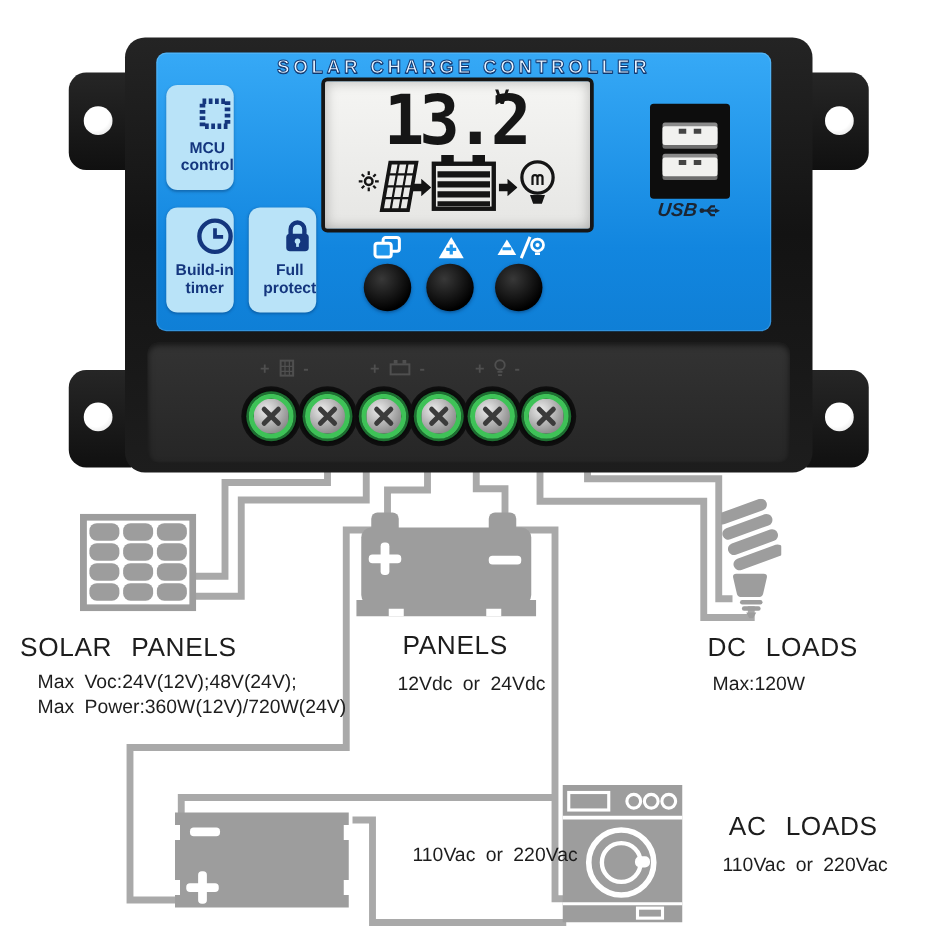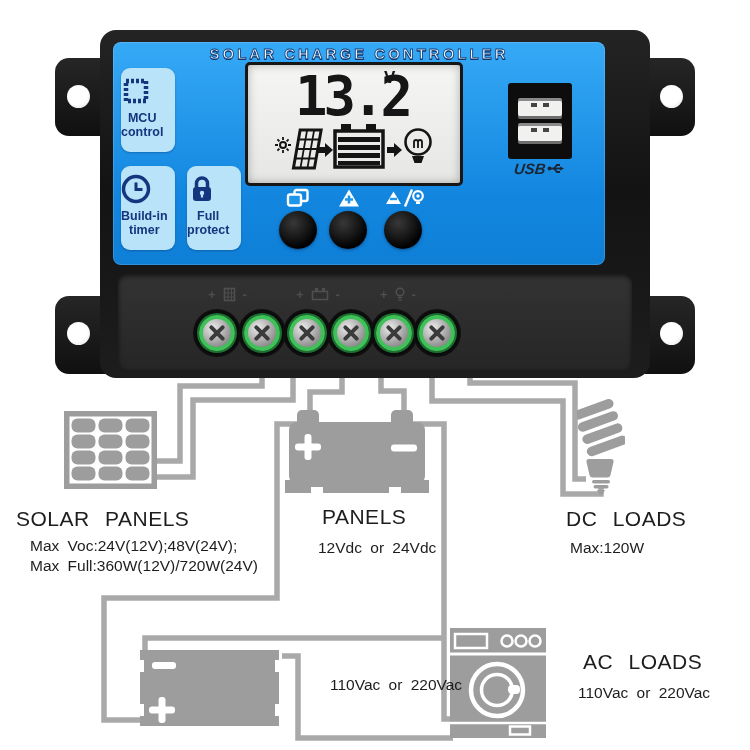--- a/index.html
+++ b/index.html
@@ -7,27 +7,27 @@
           font-family:"Liberation Sans",sans-serif;}
 
   
   .ear{position:absolute;width:50px;height:78px;background:linear-gradient(180deg,#262626,#101010);z-index:2;}
   .ear.l{border-radius:14px 0 0 14px;}
   .ear.r{border-radius:0 14px 14px 0;}
   .earhole{position:absolute;width:23px;height:23px;border-radius:50%;
            background:radial-gradient(circle at 40% 35%,#ffffff 55%,#d9d9d9);}
   #device{position:absolute;left:100px;top:30px;width:550px;height:348px;z-index:3;
           background:linear-gradient(180deg,#242424,#131313 45%,#1d1d1d);border-radius:16px;}
-  #panel{position:absolute;left:13px;top:12px;width:492px;height:223px;border-radius:8px;
+  #panel{position:absolute;left:25px;top:12px;width:492px;height:223px;border-radius:8px;
          background:linear-gradient(180deg,#36a9f6,#1286df 70%,#0f7fd6);box-shadow:inset 0 0 0 1px rgba(255,255,255,.15);}
   #title{position:absolute;left:0;top:3px;width:100%;text-align:center;
          font-size:15px;font-weight:bold;letter-spacing:3px;color:#e8f4ff;
          -webkit-text-stroke:.8px #123c77;text-shadow:0 1px 0 #0d2f63;}
   .badge{position:absolute;width:54px;height:84px;background:#b9e3f8;border-radius:9px;
-         display:flex;flex-direction:column;align-items:flex-start;box-shadow:0 1px 2px rgba(0,40,90,.35);}
+         display:flex;flex-direction:column;align-items:flex-end;box-shadow:0 1px 2px rgba(0,40,90,.35);}
   .bicon{margin-top:7px;height:32px;display:flex;align-items:center;justify-content:center;}
   .blabel{margin-top:4px;text-align:center;font-size:12.5px;line-height:1.15;font-weight:600;color:#14367e;}
   #lcd{position:absolute;left:132px;top:20px;width:212px;height:118px;background:linear-gradient(#f5f5f3,#e6e6e4);
        border:3px solid #161616;border-radius:5px;box-shadow:inset 0 0 10px rgba(0,0,0,.28);}
   #lcdval{position:absolute;left:34px;top:0px;width:140px;text-align:center;
           font-family:"DejaVu Sans Mono",monospace;font-weight:bold;font-size:54px;
           letter-spacing:-4px;color:#161616;transform:scaleY(1.02);}
   #lcdunit{position:absolute;left:136px;top:3px;font-size:17px;font-weight:bold;color:#161616;}
   .lic{position:absolute;}
   .btnlabel{position:absolute;}
@@ -165,21 +165,21 @@
         <circle cx="47" cy="62" r="15.5" stroke-width="3.5"></circle>
         <line x1="0" y1="95" x2="96" y2="95" stroke-width="2.5"></line>
         <rect x="60" y="98.5" width="20" height="8" stroke-width="2.5"></rect>
       </g>
       <rect x="58" y="57" width="12" height="9" rx="4" fill="#fff"></rect>
     </svg>
   </div>
 
   <div class="dtitle" style="left:16px;top:507px">SOLAR PANELS</div>
   <div class="dspec" style="left:30px;top:537px">Max Voc:24V(12V);48V(24V);</div>
-  <div class="dspec" style="left:30px;top:557px">Max Full:360W(12V)/720W(24V)</div>
+  <div class="dspec" style="left:30px;top:557px">Max Power:360W(12V)/720W(24V)</div>
 
   <div class="dtitle" style="left:322px;top:505px">PANELS</div>
   <div class="dspec" style="left:318px;top:539px">12Vdc or 24Vdc</div>
 
   <div class="dtitle" style="left:566px;top:507px">DC LOADS</div>
   <div class="dspec" style="left:570px;top:539px">Max:120W</div>
 
   <div class="dspec" style="left:330px;top:676px">110Vac or 220Vac</div>
 
   <div class="dtitle" style="left:583px;top:650px">AC LOADS</div>

